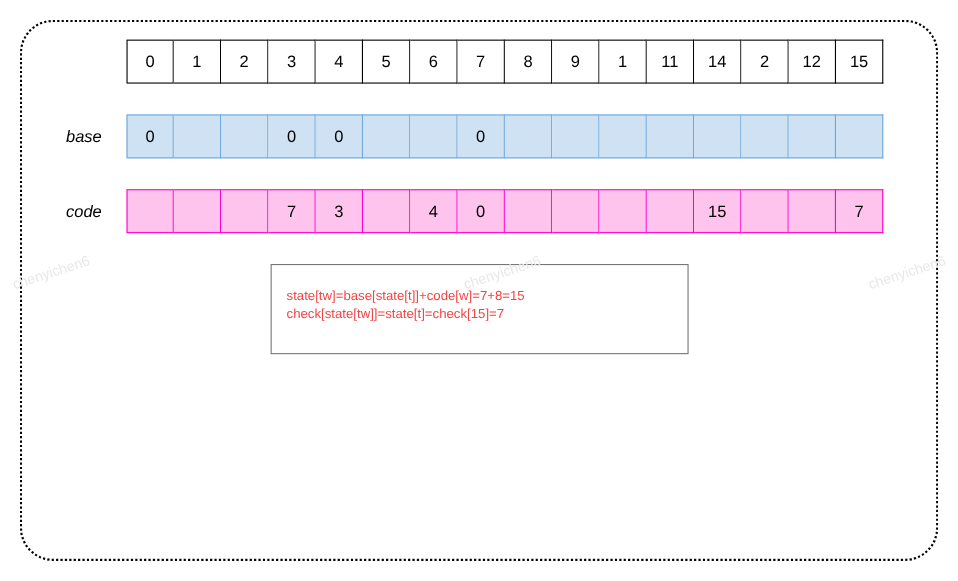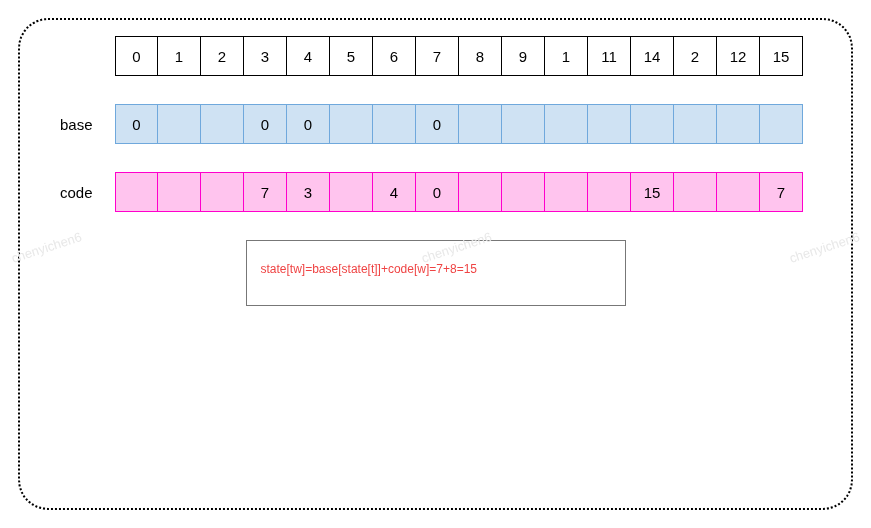--- a/index.html
+++ b/index.html
@@ -28,20 +28,21 @@
     display: flex;
     align-items: center;
     margin-bottom: 28px;
   }
   .row-label {
     width: 55px;
     font-size: 15px;
     color: #000;
     text-align: left;
     flex-shrink: 0;
+    font-style: italic;
   }
   .arr {
     display: flex;
     margin-left: 0;
   }
   .arr.idx { margin-left: 55px; }
   .cell {
     width: 43px;
     height: 40px;
     border: 1px solid #000;
@@ -144,18 +145,19 @@
         <div class="cell"></div>
         <div class="cell">15</div>
         <div class="cell"></div>
         <div class="cell"></div>
         <div class="cell">7</div>
       </div>
   </div>
 
   <div class="formula-box" id="formula-box">
       <div>state[tw]=base[state[t]]+code[w]=7+8=15</div>
+      <div>check[state[tw]]=state[t]=check[15]=7</div>
     </div>
 
   <span class="watermark" style="left:-10px; top:220px;">chenyichen6</span>
   <span class="watermark" style="left:400px; top:220px;">chenyichen6</span>
   <span class="watermark" style="right:-10px; top:220px;">chenyichen6</span>
 </div>
 
 </body></html>

